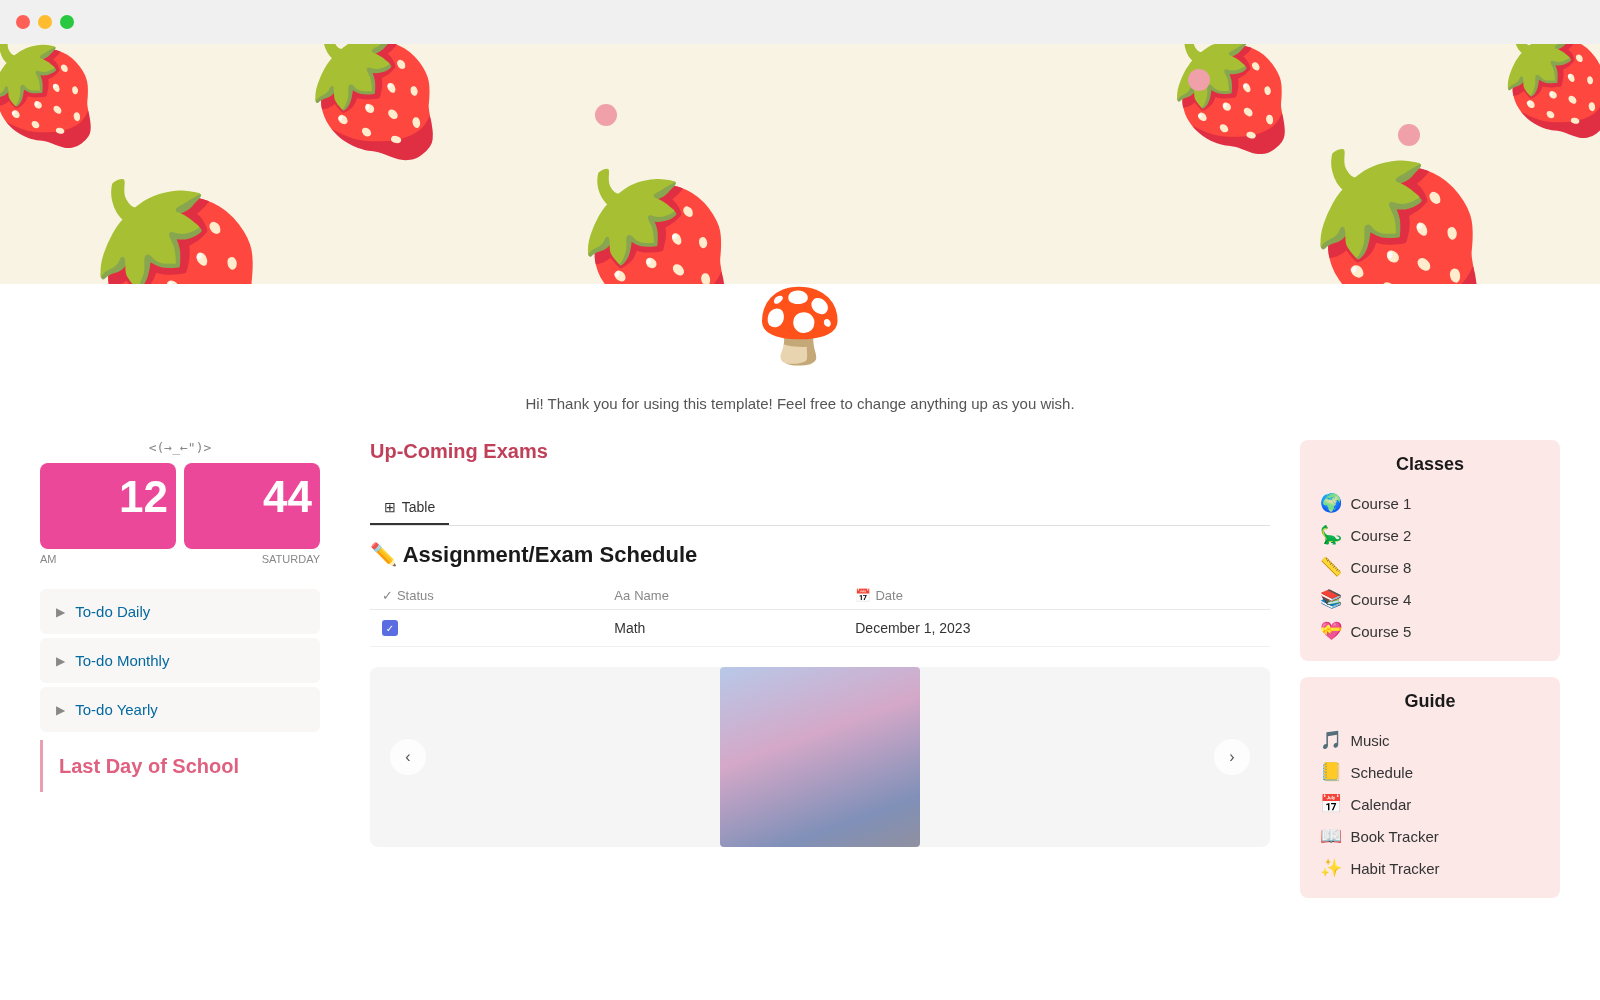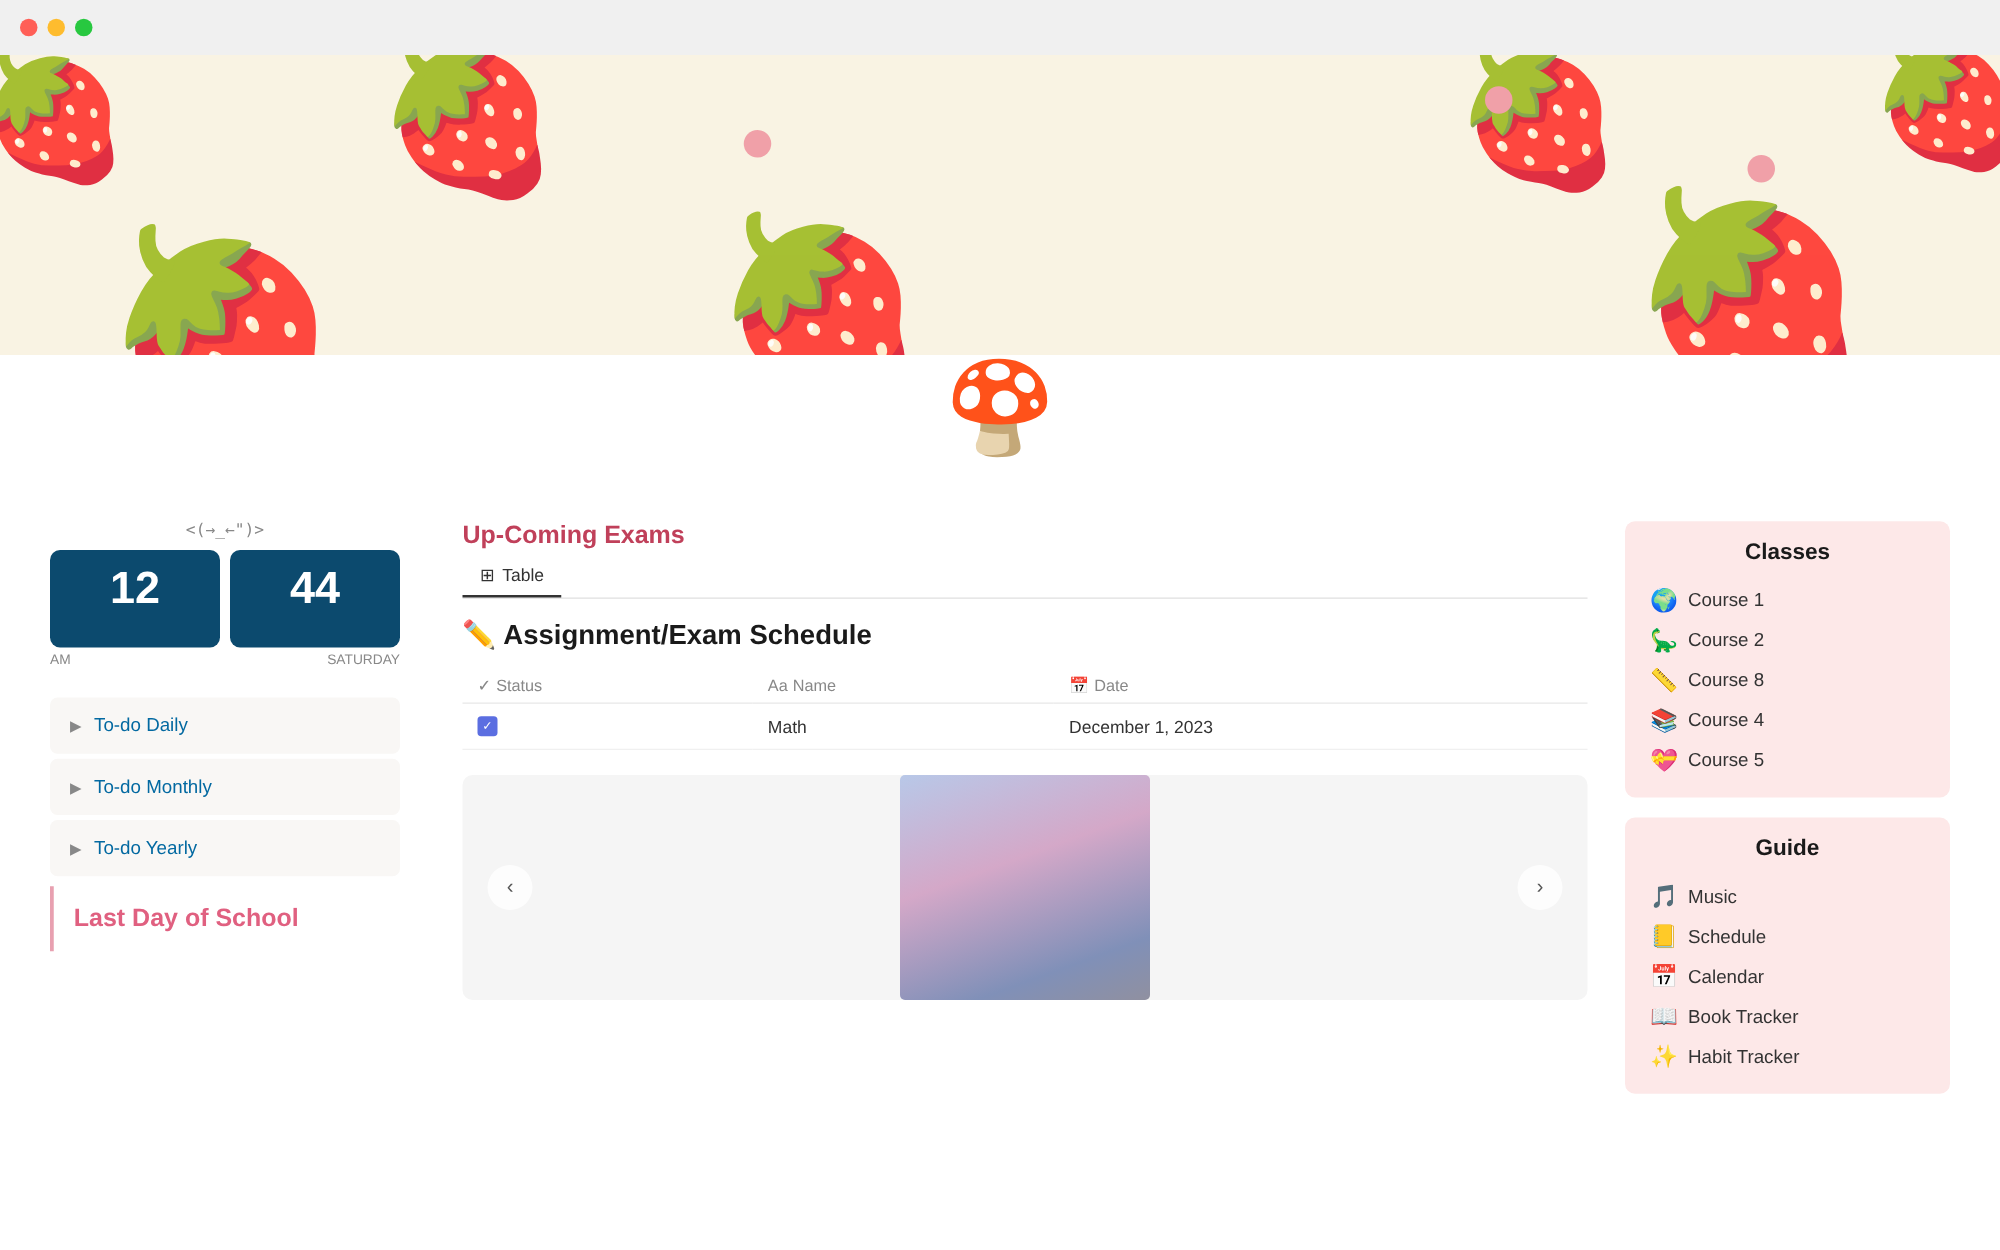--- a/index.html
+++ b/index.html
@@ -115,26 +115,26 @@
     }
     .clock-display {
       display: flex;
       gap: 8px;
       align-items: stretch;
     }
     .clock-digit-group {
       flex: 1;
     }
     .clock-digit {
-      background: #0c4a6e;
+      background: #ec4899;
       border-radius: 8px;
       color: #fff;
-      font-size: 36px;
+      font-size: 44px;
       font-weight: 900;
-      text-align: center;
+      text-align: right;
       padding: 12px 8px 30px;
       position: relative;
       line-height: 1;
     }
     .clock-label-row {
       display: flex;
       justify-content: space-between;
       margin-top: 4px;
     }
     .clock-am {
@@ -187,21 +187,21 @@
     
     .center-panel {
       flex: 1;
       padding: 0 30px;
     }
 
     .section-title {
       font-size: 20px;
       font-weight: 700;
       color: #c0405a;
-      margin-bottom: 4px;
+      margin-bottom: 28px;
     }
 
     .table-tab-bar {
       display: flex;
       border-bottom: 1px solid #e0e0e0;
       margin-bottom: 16px;
     }
     .table-tab {
       display: flex;
       align-items: center;
@@ -347,20 +347,21 @@
   <div class="dot d3"></div>
 </div>
 
 <div class="page-content">
 
   <div class="page-icon">
     <span>🍄</span>
   </div>
 
   <div class="page-title-area">
+    <div class="page-subtitle">Hi! Thank you for using this template! Feel free to change anything up as you wish.</div>
   </div>
 
   <div class="main-layout">
 
     <div class="left-panel">
 
       <div class="clock-widget">
         <div class="clock-ascii">&lt;(→_←")&gt;</div>
         <div class="clock-display">
           <div class="clock-digit-group">

